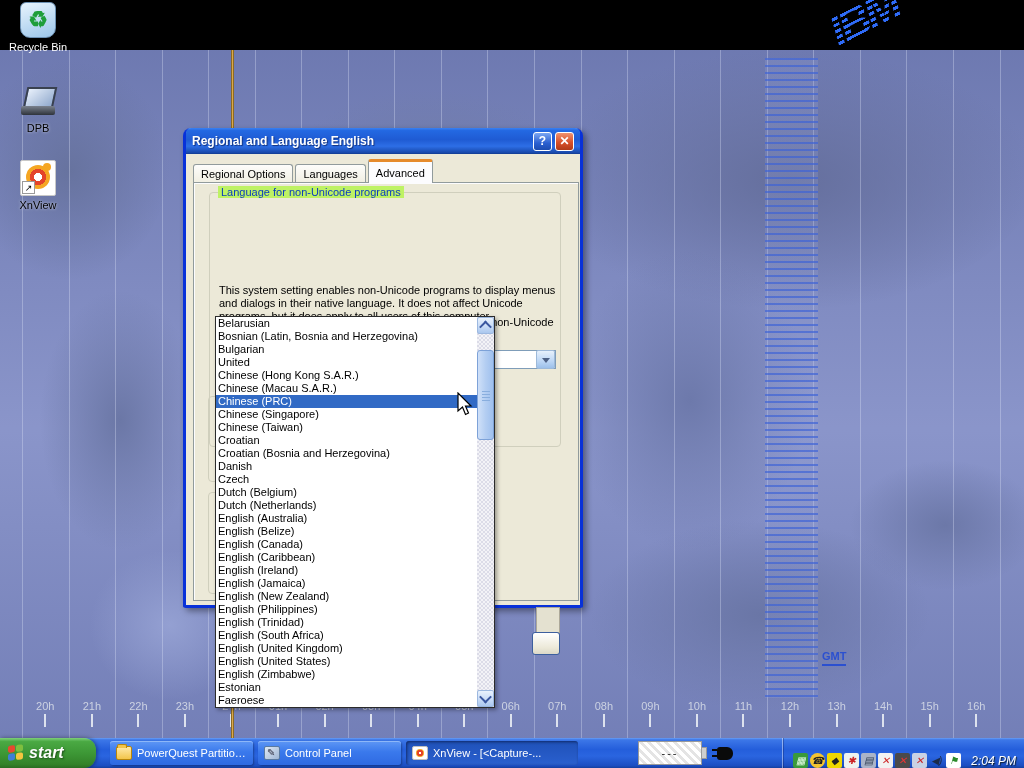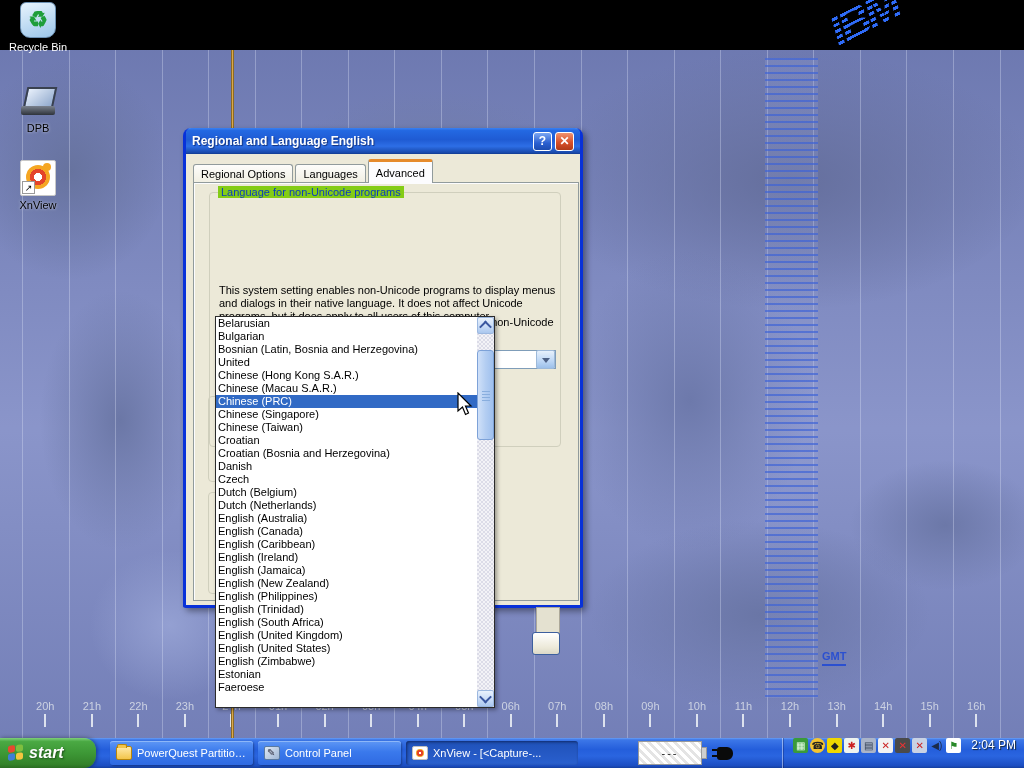--- a/index.html
+++ b/index.html
@@ -63,21 +63,21 @@
   .helpbtn{background:linear-gradient(180deg,#7ba6f2,#2a5fd0 60%,#1d4cb0);}
   .closebtn{background:linear-gradient(180deg,#f0926f,#d8502a 55%,#b03a18);}
   .tabs{position:absolute;left:7px;top:34px;display:flex;align-items:flex-end;height:21px;}
   .tab{height:18px;padding:0 7px;margin-right:2px;display:flex;align-items:center;
        background:linear-gradient(180deg,#fdfdfb,#f0eee1);border:1px solid #919b9c;border-bottom:none;border-radius:3px 3px 0 0;}
   .tab.active{height:21px;background:#fcfcfe;border-top:3px solid #e68b2c;position:relative;z-index:2;font-weight:normal;}
   .tabpage{position:absolute;left:7px;top:54px;width:386px;height:419px;background:#ece9d8;
            border:1px solid #919b9c;box-sizing:border-box;box-shadow:inset 1px 1px 0 #fcfcfe;}
   .groupbox{position:absolute;border:1px solid #d0cfbd;border-radius:4px;}
   .gb-lang{left:15px;top:9px;width:350px;height:253px;}
-  .gb-lang .gtitle{position:absolute;left:8px;top:-7px;background:#84cc16;padding:0 3px;color:#0a3cbe;}
+  .gb-lang .gtitle{position:absolute;left:8px;top:-7px;background:#bef264;padding:0 3px;color:#0a3cbe;}
   .desc{position:absolute;left:25px;width:348px;color:#000;line-height:13px;}
   .d1{top:80px;margin-top:21px;}
   .d2{top:133px;}
   .combo{position:absolute;left:25px;top:167px;width:337px;height:19px;background:#fff;border:1px solid #7f9db9;box-sizing:border-box;display:flex;align-items:center;}
   .combo .val{flex:1;padding-left:3px;}
   .combo .drop{width:17px;height:17px;border:1px solid #9db9d9;border-radius:2px;
        background:linear-gradient(180deg,#e7f1fc,#bcd6f5 60%,#9cc0ea);display:flex;align-items:center;justify-content:center;}
   .combo .drop::after{content:"";border:4px solid transparent;border-top:5px solid #4d6185;margin-top:5px;}
   
   .gb-part1{left:14px;top:213px;width:60px;height:84px;}
@@ -133,22 +133,22 @@
   .tb-ic.controlpanel-icon::before{content:"🔧";content:"✎";font-size:10px;color:#334;position:absolute;left:2px;top:0px;}
   .tb-ic.xnview-icon{background:#fff;border:1px solid #c0c0c0;box-sizing:border-box;}
   .tb-ic.xnview-icon::before{content:"";position:absolute;left:3px;top:2px;width:8px;height:8px;border-radius:50%;
         background:radial-gradient(circle,#fff 0 1px,#e4442a 1px 3px,#f5a623 3px 5px);}
   .powerband{display:flex;align-items:center;margin-left:60px;}
   .battery{width:62px;height:22px;background:repeating-linear-gradient(45deg,#fff 0 3px,#e4e4e4 3px 6px);
            border:1px solid #9a9a9a;display:flex;align-items:center;justify-content:center;color:#222;letter-spacing:2px;}
   .batt-nub{width:4px;height:10px;background:#cfcfcf;border:1px solid #9a9a9a;border-left:none;}
   .plug{width:16px;height:13px;background:#0a0a0a;border-radius:3px 6px 6px 3px;margin-left:10px;position:relative;}
   .plug::before{content:"";position:absolute;left:-5px;top:2px;width:5px;height:2px;background:#0a0a0a;box-shadow:0 6px 0 #0a0a0a;}
-  .tray{margin-left:auto;display:flex;align-items:flex-start;height:30px;padding:0 8px 0 10px;gap:2px;
-        border-left:1px solid rgba(255,255,255,.45);box-shadow:inset 1px 0 0 rgba(0,0,40,.25);}
+  .tray{margin-left:auto;display:flex;align-items:flex-end;height:30px;padding:0 8px 0 10px;gap:2px;
+        border-left:1px solid rgba(255,255,255,.45);box-shadow:inset 1px 0 0 rgba(0,0,40,.25);font-style:italic;}
   .tray-icon{width:15px;height:15px;border-radius:2px;display:flex;align-items:center;justify-content:center;font-size:10px;line-height:15px;}
   .tray-icon::after{content:attr(data-glyph);}
   .agent-phone-icon{border-radius:50%;}
   .clock{color:#fff;margin-left:8px;font-size:12px;text-shadow:1px 1px 1px #123;}
 </style>
 </head>
 <body>
 
 <div class="wall">
   <div class="shade"></div>
@@ -306,35 +306,36 @@
     <div class="combo">
       <span class="val">English (United States)</span>
       <span class="drop"></span>
     </div>
   </div>
 </div>
 
 <div class="list-wrap">
   <div class="lang-list">
       <div class="lang-item"><span>Belarusian</span></div>
+      <div class="lang-item"><span>Bosnian (Latin, Bosnia and Herzegovina)</span></div>
       <div class="lang-item"><span>Bulgarian</span></div>
-      <div class="lang-item"><span>Bosnian (Latin, Bosnia and Herzegovina)</span></div>
       <div class="lang-item"><span>United</span></div>
       <div class="lang-item"><span>Chinese (Hong Kong S.A.R.)</span></div>
       <div class="lang-item"><span>Chinese (Macau S.A.R.)</span></div>
       <div class="lang-item selected"><span>Chinese (PRC)</span></div>
       <div class="lang-item"><span>Chinese (Singapore)</span></div>
       <div class="lang-item"><span>Chinese (Taiwan)</span></div>
       <div class="lang-item"><span>Croatian</span></div>
       <div class="lang-item"><span>Croatian (Bosnia and Herzegovina)</span></div>
       <div class="lang-item"><span>Danish</span></div>
       <div class="lang-item"><span>Czech</span></div>
       <div class="lang-item"><span>Dutch (Belgium)</span></div>
       <div class="lang-item"><span>Dutch (Netherlands)</span></div>
       <div class="lang-item"><span>English (Australia)</span></div>
+      <div class="lang-item"><span>English (Belize)</span></div>
       <div class="lang-item"><span>English (Canada)</span></div>
       <div class="lang-item"><span>English (Caribbean)</span></div>
       <div class="lang-item"><span>English (Ireland)</span></div>
       <div class="lang-item"><span>English (Jamaica)</span></div>
       <div class="lang-item"><span>English (New Zealand)</span></div>
       <div class="lang-item"><span>English (Philippines)</span></div>
       <div class="lang-item"><span>English (Trinidad)</span></div>
       <div class="lang-item"><span>English (South Africa)</span></div>
       <div class="lang-item"><span>English (United Kingdom)</span></div>
       <div class="lang-item"><span>English (United States)</span></div>

